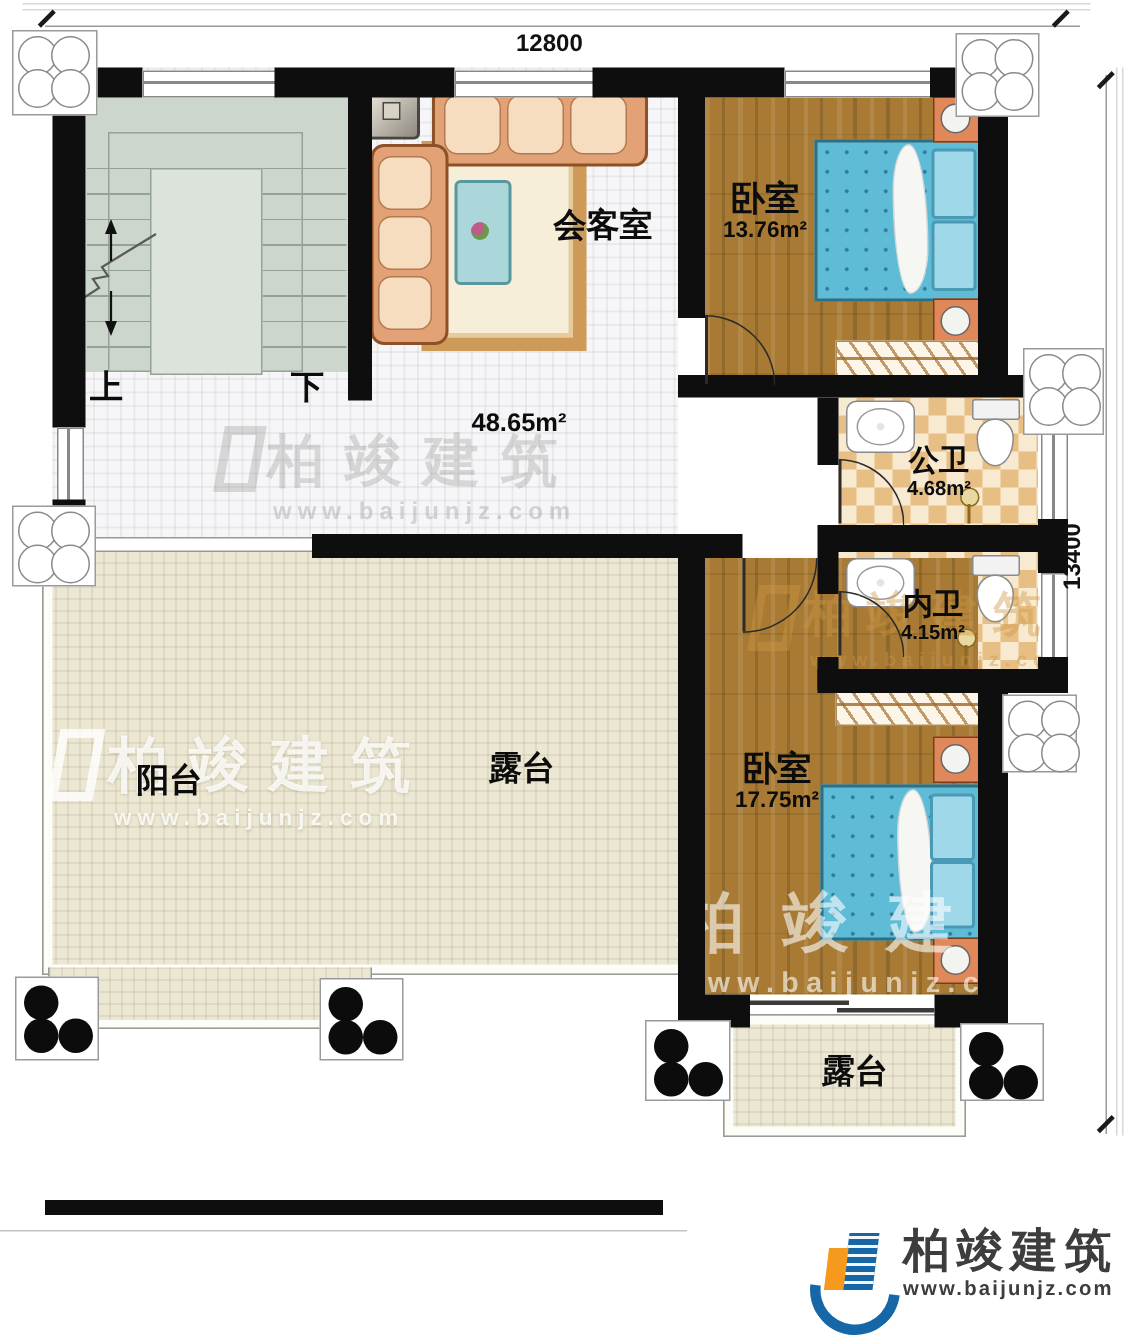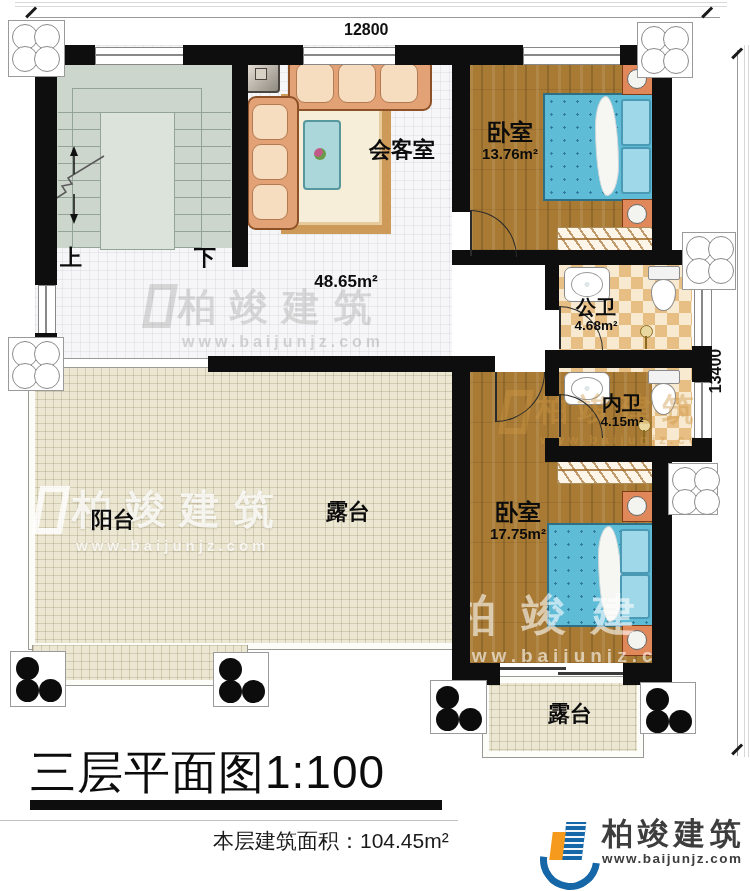--- a/index.html
+++ b/index.html
@@ -302,42 +302,40 @@
       <i></i>
       <i></i>
     </div>
 
   <div class="rlabel single" style="left:402px;top:138px">会客室</div>
   <div class="rlabel" style="left:346px;top:272px;font-size:17px">48.65m²</div>
   <div class="rlabel" style="left:510px;top:120px">
     <span class="nm">卧室</span>
     <span class="ar">13.76m²</span>
   </div>
-  <div class="rlabel sm" style="left:596px;top:296px">
+  <div class="rlabel sm" style="left:626px;top:296px">
     <span class="nm">公卫</span>
     <span class="ar">4.68m²</span>
   </div>
   <div class="rlabel sm" style="left:622px;top:392px">
     <span class="nm">内卫</span>
     <span class="ar">4.15m²</span>
   </div>
   <div class="rlabel" style="left:518px;top:500px">
     <span class="nm">卧室</span>
     <span class="ar">17.75m²</span>
   </div>
   <div class="rlabel single" style="left:113px;top:508px">阳台</div>
   <div class="rlabel single" style="left:348px;top:500px">露台</div>
   <div class="rlabel single" style="left:570px;top:702px">露台</div>
   <div class="rlabel single" style="left:71px;top:246px">上</div>
   <div class="rlabel single" style="left:205px;top:246px">下</div>
 
-  <div class="abs title" style="left:30px;top:742px">三层平面图1:100</div>
   <div class="abs tbar" style="left:30px;top:800px;width:412px;height:10px"></div>
   <div class="abs tline" style="left:0;top:820px;width:458px;height:1px"></div>
-  <div class="abs info" style="left:213px;top:827px">本层建筑面积：104.45m²</div>
 
   <div class="abs logo" style="left:540px;top:818px">
     <div class="licon">
       <span class="lswoosh"></span>
       <span class="lbldg1"></span>
       <span class="lbldg2"></span>
     </div>
     <div class="ltxt">
       <div class="nm">柏竣建筑</div>
       <div class="site">www.baijunjz.com</div>

